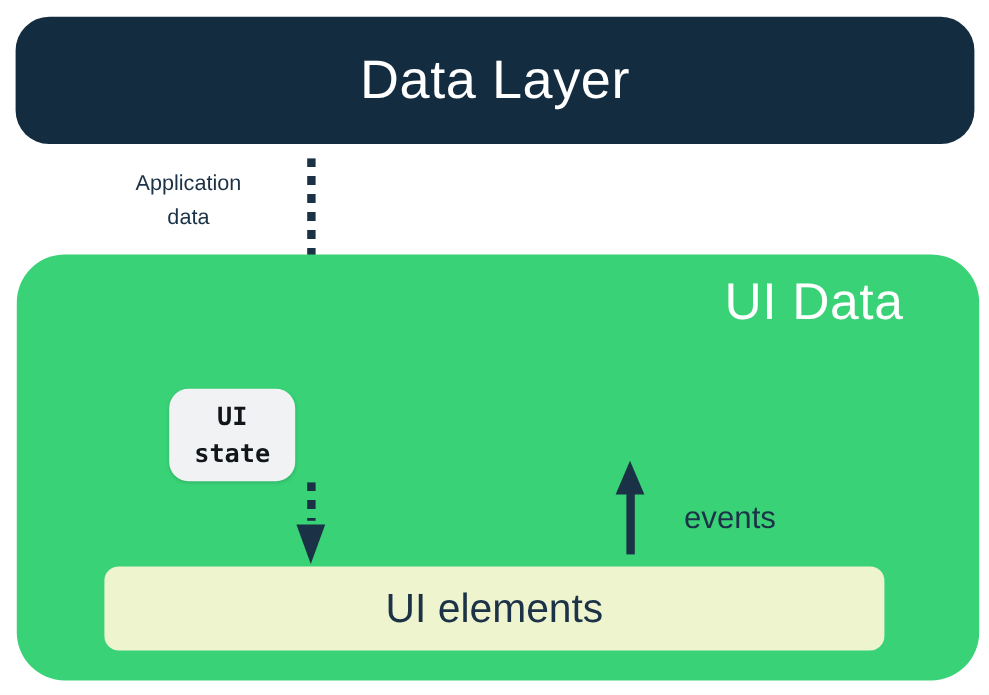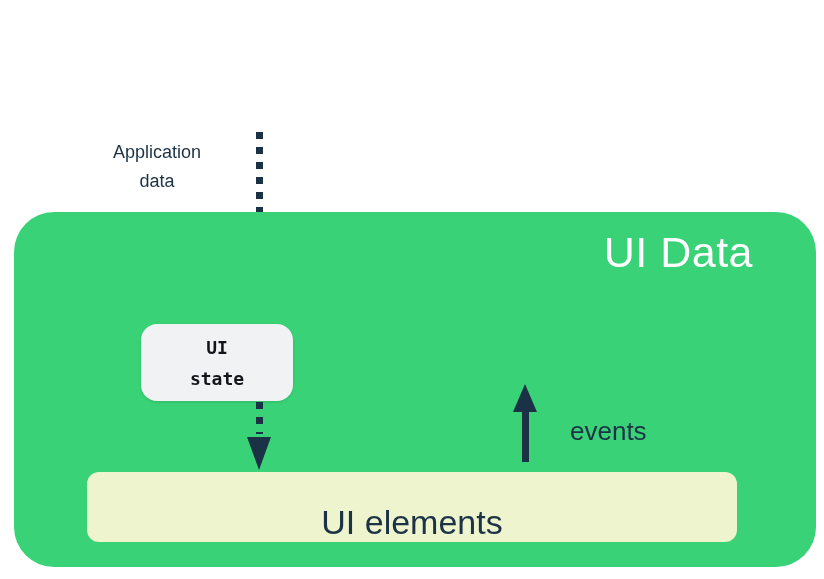--- a/index.html
+++ b/index.html
@@ -77,39 +77,39 @@
     border-radius: 12px;
     display: flex; align-items: center; justify-content: center;
   }
   .viewmodel-label {
     color: var(--c-text_navy, #1C3246);
     font-size: 34px;
   }
 
   
   .ui-state-box {
-    left: 141px; top: 324px; width: 152px; height: 77px;
+    left: 141px; top: 324px; width: 105px; height: 77px;
     background: var(--c-gray, #F0F2F3);
     border-radius: 16px;
     box-shadow: 0 1px 3px rgba(0,0,0,0.12);
     display: flex; flex-direction: column;
     align-items: center; justify-content: center;
     font-family: "DejaVu Sans Mono", monospace;
     font-weight: bold;
-    font-size: 18px;
+    font-size: 21px;
     line-height: 31px;
     color: var(--c-ui_state_text, #121519);
   }
 
   
   .ui-elements-box {
     left: 87px; top: 472px; width: 650px; height: 70px;
     background: var(--c-cream, #EEF4CD);
     border-radius: 12px;
-    display: flex; align-items: flex-end; justify-content: center;
+    display: flex; align-items: center; justify-content: center;
   }
   .ui-elements-label {
     color: var(--c-text_navy, #1C3246);
     font-size: 34px;
   }
 
   
   .events-arrow-shaft {
     left: 522px; top: 410px; width: 7px; height: 52px;
     background: var(--c-arrow, #1B3145);
@@ -125,20 +125,23 @@
     left: 570px; top: 416px;
     font-size: 26px;
     color: var(--c-text_navy, #1C3246);
   }
 </style>
 </head>
 <body>
 
 <div class="canvas">
 
+  <div class="abs data-layer-box">
+    <span class="data-layer-label">Data Layer</span>
+  </div>
 
   <div class="abs app-data-label">
     <div>Application</div>
     <div>data</div>
   </div>
 
   <div class="abs dotted-seg dotted-seg-1"></div>
   <div class="abs arrowhead-down arrowhead-1"></div>
 
   <div class="abs ui-layer-box"></div>

